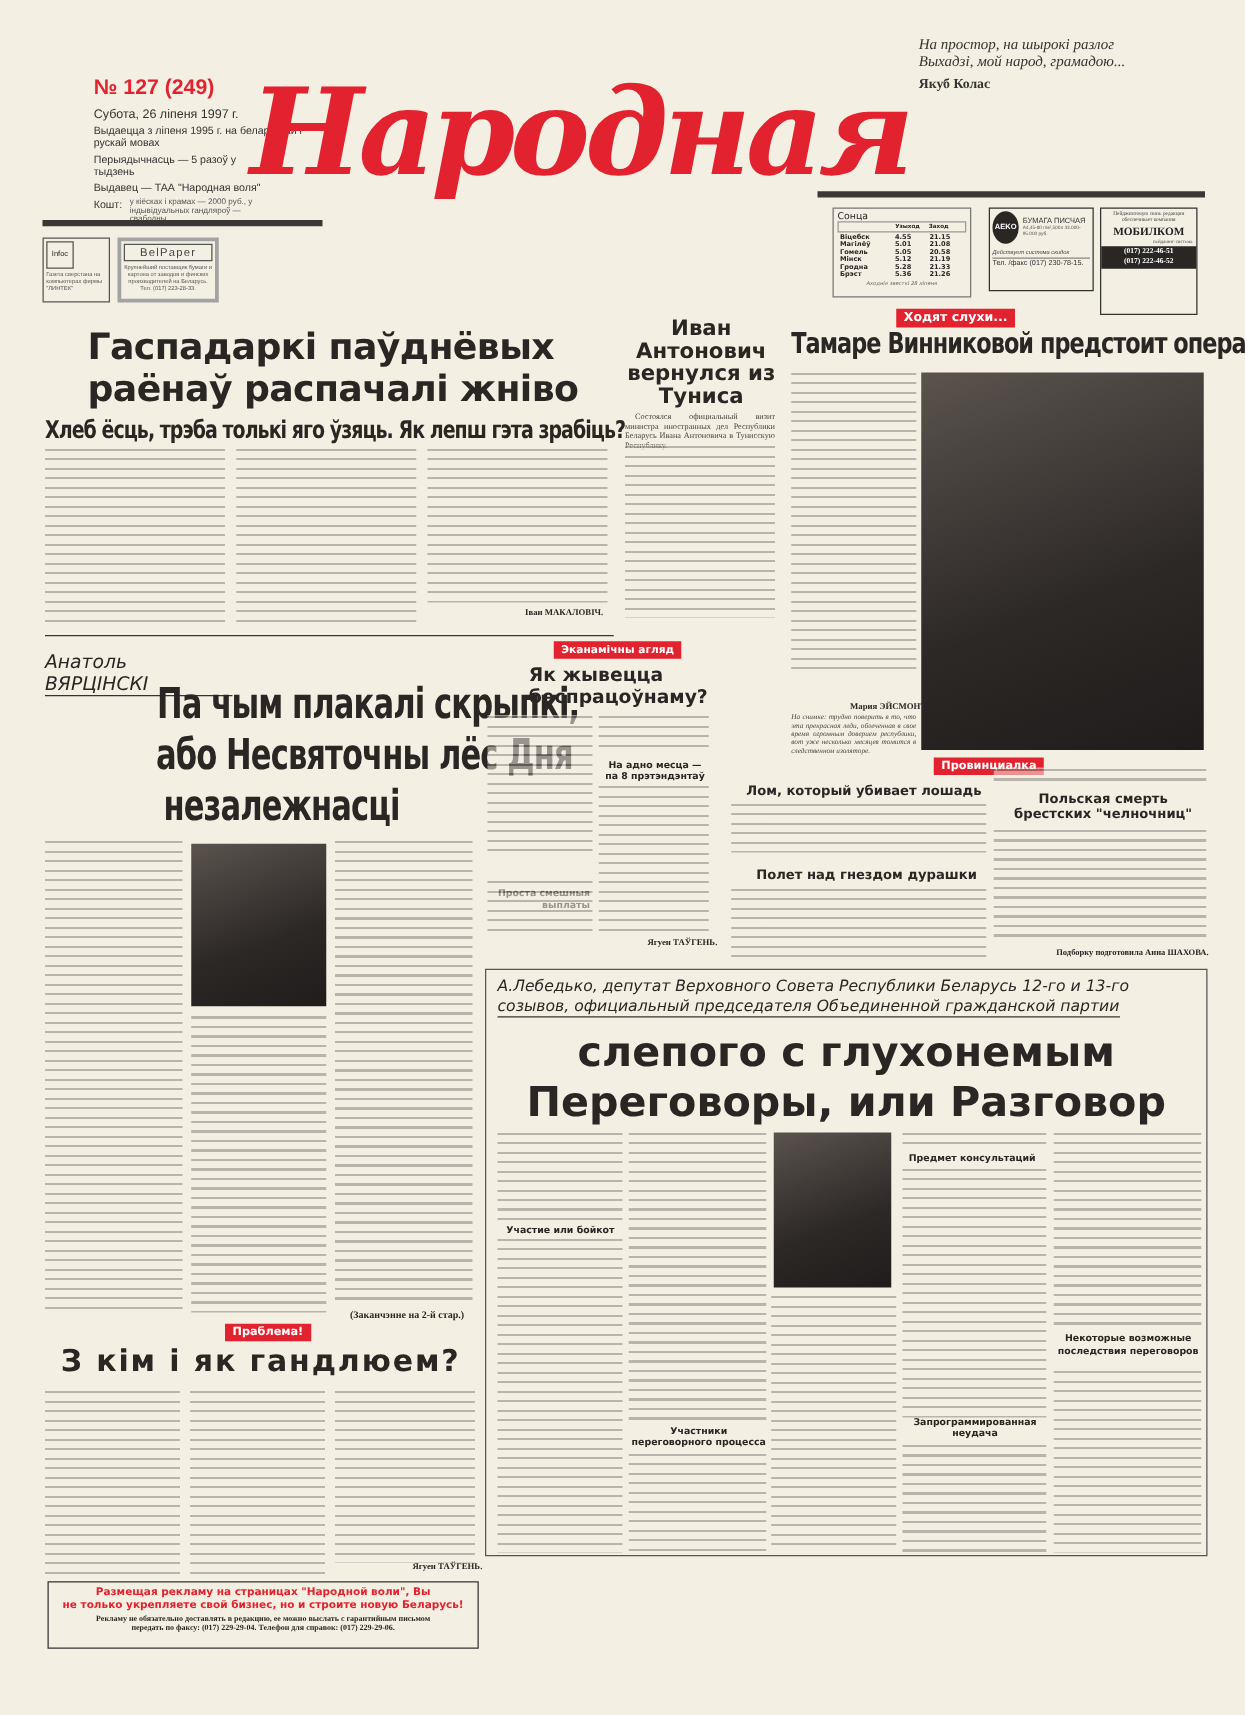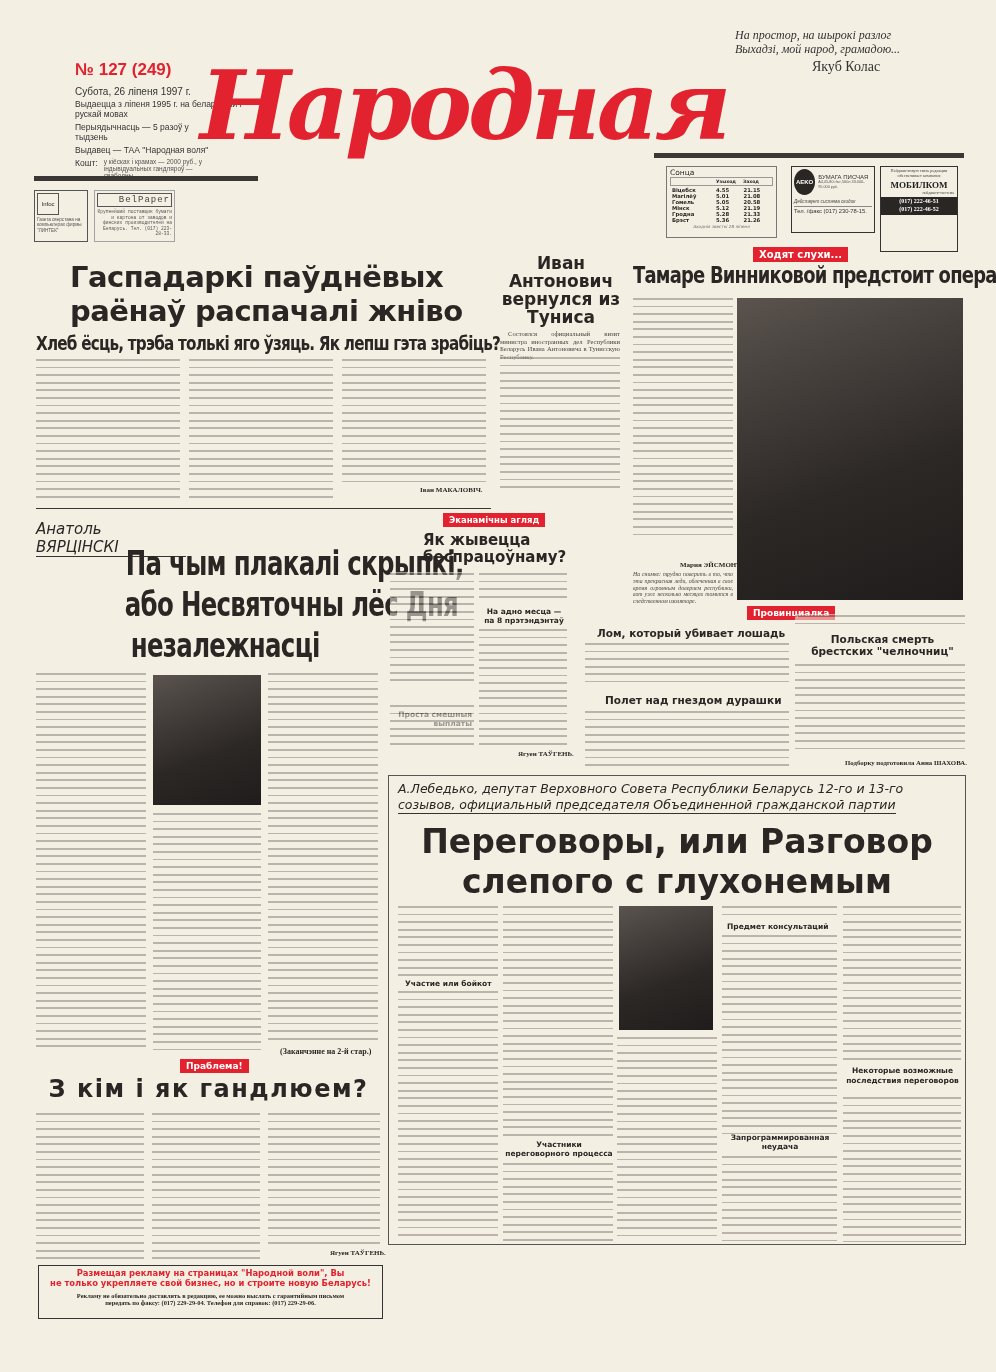--- a/index.html
+++ b/index.html
@@ -26,33 +26,33 @@
     <span style="font-size:8.5px;color:#333">Кошт:</span>
     <span style="font-size:6.5px;color:#555;line-height:7px;width:115px">у кіёсках і крамах — 2000 руб., у індывідуальных гандляроў — свабодны.</span>
   </div>
 </div>
 <div class="abs rule" style="left:34px;top:176px;width:224px;height:5px"></div>
 
 <div class="abs" style="left:34px;top:190px;width:54px;height:52px;border:1px solid #555;padding:2px">
   <div style="width:22px;height:22px;border:1px solid #555;font-size:6px;font-family:'Liberation Sans',sans-serif;text-align:center;line-height:20px">Infoc</div>
   <div style="font-size:4.6px;line-height:5.4px;color:#555;margin-top:2px;font-family:'Liberation Sans',sans-serif">Газета сверстана на компьютерах фирмы "ЛИНТЕК"</div>
 </div>
-<div class="abs" style="left:94px;top:190px;width:81px;height:52px;border:1px solid #a3a3a3;padding:2px;text-align:right;font-family:Liberation Mono, monospace">
+<div class="abs" style="left:94px;top:190px;width:81px;height:52px;border:3px solid #a3a3a3;padding:2px;text-align:center;font-family:Liberation Sans, sans-serif">
   <div style="border:1px solid #555;font-size:9px;letter-spacing:1px;color:#444;padding:1px">BelPaper</div>
   <div style="font-size:4.6px;line-height:5.6px;color:#555;margin-top:2px">Крупнейший поставщик бумаги и картона от заводов и финских производителей на Беларусь. Тел. (017) 223-28-33.</div>
 </div>
 
 <div class="abs" style="left:190px;top:62px;width:560px;height:200px;">
   <div style="position:absolute;left:10px;top:-6px;font-family:'DejaVu Serif',serif;font-style:italic;font-weight:bold;font-size:96px;color:#e2222e;letter-spacing:-4px;white-space:nowrap;line-height:100px">Народная</div>
 </div>
 
 <div class="abs" style="left:735px;top:28px;width:240px;font-family:'Liberation Serif',serif;font-style:italic;font-size:12px;line-height:14px;color:#333">
   <div>На простор, на шырокі разлог</div>
   <div>Выхадзі, мой народ, грамадою...</div>
-  <div style="text-align:center;font-style:normal;font-weight:normal;font-size:14px;margin-top:4px;padding-right:18px">Якуб Колас</div>
+  <div style="text-align:left;font-style:normal;font-weight:bold;font-size:11px;margin-top:4px;padding-right:18px">Якуб Колас</div>
 </div>
 <div class="abs rule" style="left:654px;top:153px;width:310px;height:5px"></div>
 
 <div class="abs" style="left:666px;top:166px;width:111px;height:72px;border:1px solid #777;font-family:'DejaVu Sans',sans-serif;padding:1px 3px">
   <div style="text-align:left;font-weight:normal;font-size:7.5px">Сонца</div>
   <div style="display:flex;font-size:4.5px;border:1px solid #999;padding:1px 2px;font-weight:bold">
     <span style="flex:1.6"></span>
     <span style="flex:1">Узыход</span>
     <span style="flex:1">Заход</span>
   </div>
@@ -121,21 +121,21 @@
 <div class="abs col-lines" style="left:36px;top:358px;width:144px;height:140px"></div>
 <div class="abs col-lines" style="left:189px;top:358px;width:144px;height:140px"></div>
 <div class="abs col-lines" style="left:342px;top:358px;width:144px;height:124px"></div>
 <div class="abs" style="left:420px;top:486px;font-size:7px;font-weight:bold">Іван МАКАЛОВІЧ.</div>
 <div class="abs rule" style="left:36px;top:508px;width:455px;height:1px"></div>
 
 <div class="abs hl" style="left:498px;top:254px;width:126px;font-size:17px;line-height:18px;text-align:center">Иван Антонович вернулся из Туниса</div>
 <div class="abs txt" style="left:500px;top:330px;width:120px;text-indent:8px">Состоялся официальный визит министра иностранных дел Республики Беларусь Ивана Антоновича в Тунисскую Республику.</div>
 <div class="abs col-lines" style="left:500px;top:356px;width:120px;height:138px"></div>
 
-<div class="abs tag" style="left:753px;top:247px">Ходят слухи...</div>
+<div class="abs tag" style="left:717px;top:247px">Ходят слухи...</div>
 <div class="abs cond" style="left:633px;top:262px;font-size:23px;color:#2a2624">Тамаре Винниковой предстоит операция?</div>
 <div class="abs col-lines" style="left:633px;top:297px;width:100px;height:242px"></div>
 <div class="abs photo" style="left:737px;top:298px;width:226px;height:302px"></div>
 <div class="abs" style="left:680px;top:561px;font-size:7px;font-weight:bold">Мария ЭЙСМОНТ.</div>
 <div class="abs txt" style="left:633px;top:571px;width:100px;font-style:italic;font-size:5.8px;line-height:6.8px">На снимке: трудно поверить в то, что эта прекрасная леди, облеченная в свое время огромным доверием республики, вот уже несколько месяцев томится в следственном изоляторе.</div>
 
 <div class="abs" style="left:36px;top:520px;font-family:'DejaVu Sans',sans-serif;font-style:italic;font-size:15px;color:#2a2624;border-bottom:1px solid #333;width:150px">Анатоль ВЯРЦІНСКІ</div>
 <div class="abs" style="left:60px;top:543px;width:330px;text-align:center">
   <div class="cond" style="font-size:34px;line-height:41px;transform:scaleX(.72);transform-origin:center;display:inline-block">Па чым плакалі скрыпкі,</div><br>
   <div class="cond" style="font-size:34px;line-height:41px;transform:scaleX(.72);transform-origin:center;display:inline-block">або Несвяточны лёс Дня</div><br>
@@ -166,22 +166,22 @@
 <div class="abs hl" style="left:800px;top:633px;width:165px;font-size:10.5px;text-align:center;line-height:12px">Польская смерть брестских "челночниц"</div>
 <div class="abs col-lines" style="left:795px;top:663px;width:170px;height:92px"></div>
 <div class="abs" style="left:845px;top:759px;font-size:6.8px;font-weight:bold">Подборку подготовила Анна ШАХОВА.</div>
 
 <div class="abs" style="left:388px;top:775px;width:578px;height:470px;border:1px solid #555"></div>
 <div class="abs" style="left:398px;top:781px;font-family:'DejaVu Sans',sans-serif;font-style:italic;font-size:12.5px;line-height:16px;color:#2a2624;white-space:nowrap">
   <div>А.Лебедько, депутат Верховного Совета Республики Беларусь 12-го и 13-го</div>
   <div style="border-bottom:1px solid #333;display:inline-block">созывов, официальный председателя Объединенной гражданской партии</div>
 </div>
 <div class="abs hl" style="left:388px;top:822px;width:578px;font-size:33px;line-height:40px;text-align:center">
+  <div>слепого с глухонемым</div>
   <div>Переговоры, или Разговор</div>
-  <div>слепого с глухонемым</div>
 </div>
 <div class="abs col-lines" style="left:398px;top:905px;width:100px;height:72px"></div>
 <div class="abs hl" style="left:405px;top:979px;font-size:7.5px">Участие или бойкот</div>
 <div class="abs col-lines" style="left:398px;top:990px;width:100px;height:252px"></div>
 <div class="abs col-lines" style="left:503px;top:905px;width:110px;height:232px"></div>
 <div class="abs hl" style="left:505px;top:1140px;width:108px;font-size:7.5px;text-align:center;line-height:9px">Участники переговорного процесса</div>
 <div class="abs col-lines" style="left:503px;top:1162px;width:110px;height:80px"></div>
 <div class="abs photo" style="left:619px;top:906px;width:94px;height:124px"></div>
 <div class="abs col-lines" style="left:617px;top:1036px;width:100px;height:206px"></div>
 <div class="abs col-lines" style="left:722px;top:905px;width:115px;height:14px"></div>

